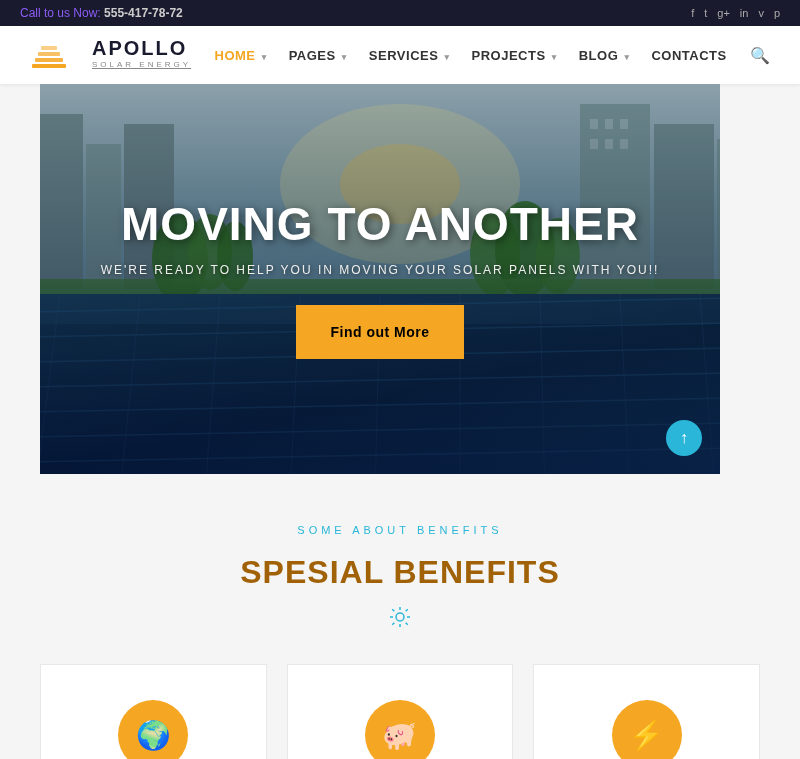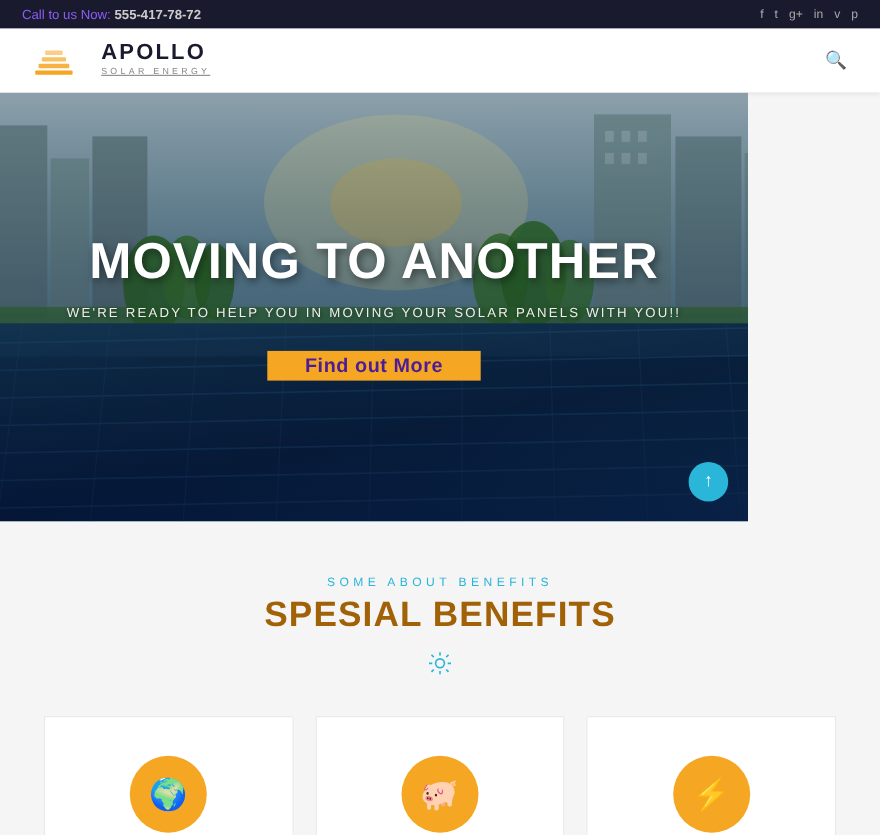--- a/index.html
+++ b/index.html
@@ -74,20 +74,21 @@
       margin-left: 2px;
     }
     .nav-search { color: #555; font-size: 16px; cursor: pointer; }
 
     
     .hero {
       position: relative;
       width: 680px;
       height: 390px;
       overflow: hidden;
+      margin-left: 40px;
     }
 
     .hero-content {
       position: absolute;
       top: 0;
       left: 0;
       width: 100%;
       height: 100%;
       display: flex;
       flex-direction: column;
@@ -109,24 +110,24 @@
     .hero-subtitle {
       font-size: 12px;
       color: #eee;
       letter-spacing: 2px;
       text-transform: uppercase;
       margin-bottom: 28px;
       text-shadow: 1px 1px 4px rgba(0,0,0,0.5);
     }
     .hero-btn {
       background: #f5a623;
-      color: #4c1d95;
+      color: #000000;
       border: none;
-      padding: 3px 34px;
-      font-size: 18px;
+      padding: 19px 34px;
+      font-size: 14px;
       font-weight: 600;
       cursor: pointer;
       letter-spacing: 0.5px;
     }
 
     
     .scroll-up {
       position: absolute;
       right: 18px;
       bottom: 18px;
@@ -146,21 +147,21 @@
     .benefits-section {
       background: #f5f5f5;
       padding: 50px 20px 30px;
       text-align: center;
     }
     .benefits-label {
       font-size: 11px;
       color: #29b6d8;
       letter-spacing: 4px;
       text-transform: uppercase;
-      margin-bottom: 4px;
+      margin-bottom: 18px;
     }
     .benefits-title {
       font-size: 32px;
       font-weight: 900;
       color: #a16207;
       text-transform: uppercase;
       letter-spacing: 1px;
       margin-bottom: 14px;
     }
     .benefits-icon-gear {
@@ -229,20 +230,40 @@
       <rect x="2" y="28" width="34" height="4" fill="#f5a623" rx="1"></rect>
       <rect x="5" y="22" width="28" height="4" fill="#f5a623" rx="1" opacity="0.85"></rect>
       <rect x="8" y="16" width="22" height="4" fill="#f5a623" rx="1" opacity="0.7"></rect>
       <rect x="11" y="10" width="16" height="4" fill="#f5a623" rx="1" opacity="0.55"></rect>
     </svg>
     <div class="logo-text">
       <div class="brand">APOLLO</div>
       <div class="sub">SOLAR ENERGY</div>
     </div>
   </div>
+  <ul class="nav-links">
+    <li>
+      <a href="#" class="active">HOME <span class="arrow">▾</span></a>
+    </li>
+    <li>
+      <a href="#">PAGES <span class="arrow">▾</span></a>
+    </li>
+    <li>
+      <a href="#">SERVICES <span class="arrow">▾</span></a>
+    </li>
+    <li>
+      <a href="#">PROJECTS <span class="arrow">▾</span></a>
+    </li>
+    <li>
+      <a href="#">BLOG <span class="arrow">▾</span></a>
+    </li>
+    <li>
+      <a href="#">CONTACTS</a>
+    </li>
+  </ul>
   <div class="nav-search">🔍</div>
 </nav>
 
 <div class="hero">
   <svg class="hero-scene" viewBox="0 0 800 390" preserveAspectRatio="xMidYMid slice">
 
     <defs>
       <linearGradient id="skyGrad" x1="0" y1="0" x2="0" y2="1">
         <stop offset="0%" stop-color="#c4daf0"></stop>
         <stop offset="40%" stop-color="#8ab8d8"></stop>

